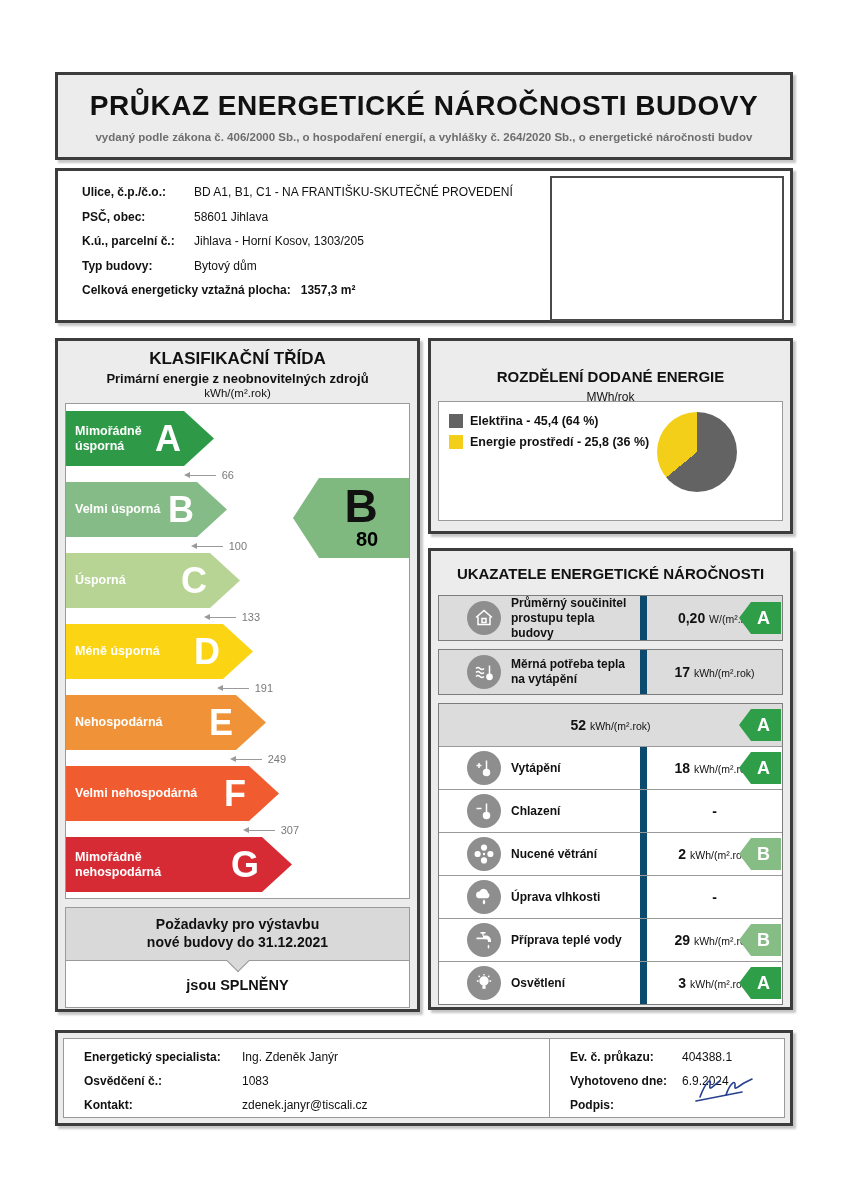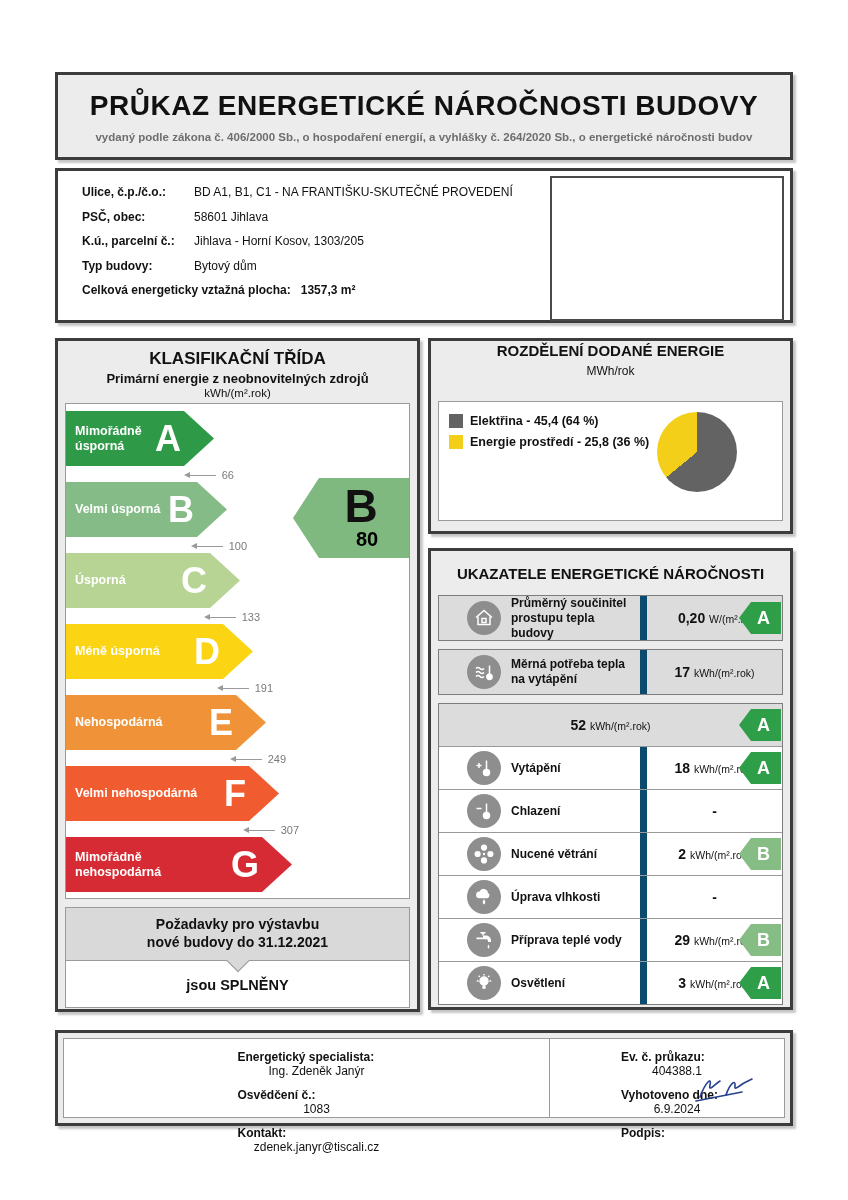--- a/index.html
+++ b/index.html
@@ -42,21 +42,21 @@
         filter:drop-shadow(3px 3px 0 #a8a8a8);}
   .bl{font-size:46px;font-weight:bold;color:#111;line-height:.95;}
   .bv{font-size:20px;font-weight:bold;color:#000000;margin-left:12px;}
   .req{position:absolute;left:7px;top:566px;width:345px;}
   .req-top{box-sizing:border-box;border:1px solid #9a9a9a;background:#d9d9d9;font-size:14px;font-weight:bold;padding:8px 0 9px;line-height:1.25;}
   .req-ptr{width:15px;height:15px;background:#d9d9d9;border-right:1px solid #9a9a9a;border-bottom:1px solid #9a9a9a;transform:rotate(45deg);margin:-8px auto 0;position:relative;z-index:2;}
   .req-bot{box-sizing:border-box;border:1px solid #9a9a9a;border-top:none;background:#fff;font-size:14.5px;font-weight:bold;padding:16px 0 14px;margin-top:-8px;}
 
   
   .split{left:428px;top:338px;width:365px;height:196px;text-align:center;}
-  .split-title{font-size:15px;font-weight:bold;margin-top:1px;}
+  .split-title{font-size:15px;font-weight:bold;margin-top:27px;}
   .split-unit{font-size:12px;margin-top:5px;}
   .split-body{position:absolute;left:7px;top:60px;width:345px;height:120px;text-align:right;}
   .leg{display:flex;align-items:center;gap:7px;margin:12px 0 0 10px;font-size:12.5px;font-weight:bold;}
   .leg + .leg{margin-top:7px;}
   .lsq{width:14px;height:14px;flex:none;}
   .pie{position:absolute;left:218px;top:10px;width:80px;height:80px;border-radius:50%;}
 
   
   .ind{left:428px;top:548px;width:365px;height:462px;}
   .ind-title{font-size:15px;font-weight:bold;text-align:center;margin-top:14px;}
@@ -78,21 +78,21 @@
          color:#fff;font-size:18px;font-weight:bold;}
   .icircle{width:34px;height:34px;border-radius:50%;background:#8e8e8e;flex:none;display:flex;align-items:center;justify-content:center;}
   .icircle svg{display:block;}
 
   
   .foot{left:55px;top:1030px;width:738px;height:96px;padding:5px;}
   .foot-in{display:flex;width:100%;height:100%;}
   .fcol{padding:11px 0 0 20px;box-sizing:border-box;}
   .fcol.left{width:486px;border-right:1px solid #9a9a9a;}
   .fcol.right{flex:1;position:relative;}
-  .frow{display:flex;font-size:12px;margin-bottom:10px;align-items:center;flex-direction:column;}
+  .frow{display:flex;font-size:12px;margin-bottom:10px;align-items:center;}
   .flbl{font-weight:bold;width:158px;flex:none;}
   .fcol.right .flbl{width:112px;}
   .sig{position:absolute;right:28px;bottom:8px;}
 </style>
 </head>
 <body>
 
 <div class="page">
 
   <div class="box hdr">

